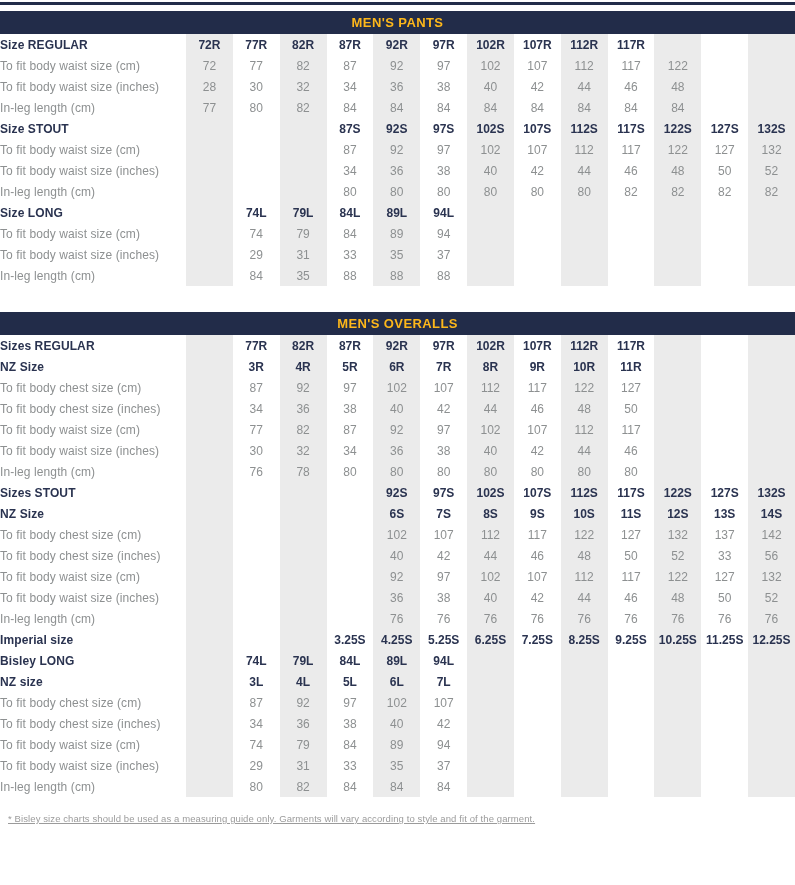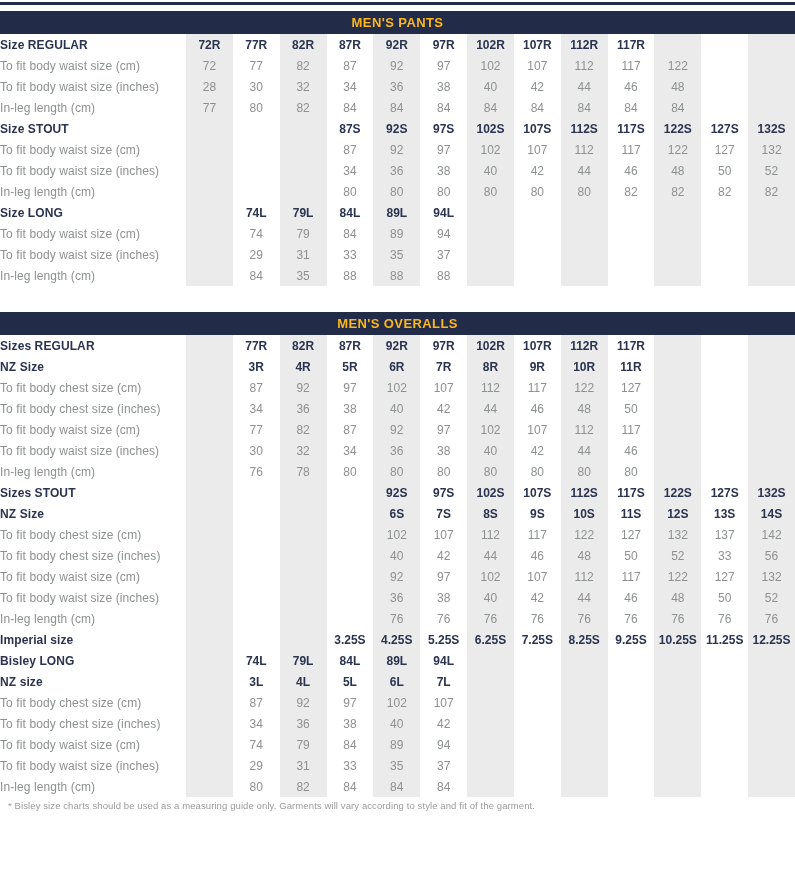--- a/index.html
+++ b/index.html
@@ -58,24 +58,25 @@
     color:var(--muted);
     font-size:12px;
   }
   .trow.bold .cell{
     color:var(--dark);
     font-weight:bold;
   }
   .cell.stripe{background:var(--stripe);}
   .gap{height:26px;}
   .footnote{
-    margin:3px 0 0 8px;
+    margin:16px 0 0 8px;
     font-size:9.5px;
     color:#9b9b9b;
     letter-spacing:0.1px;
+    text-decoration:underline;
   }
 </style>
 </head>
 <body>
 
 <div class="top-rule"></div>
 
 <div class="size-table">
   <div class="table-title">MEN'S PANTS</div>
   <div class="rows">

